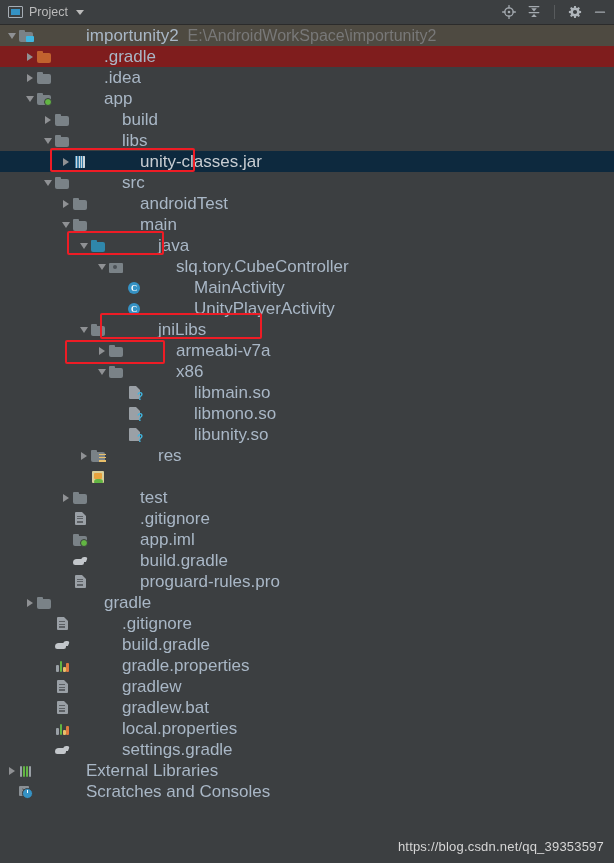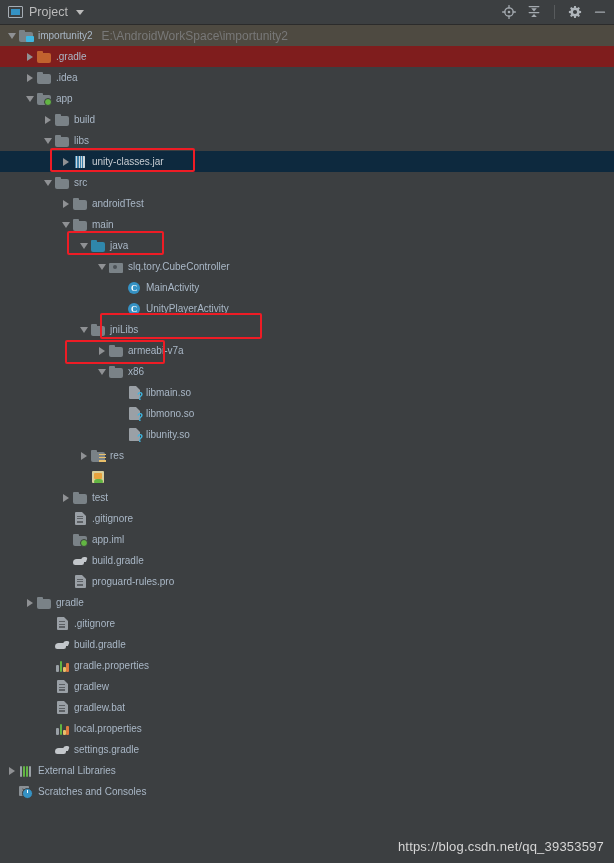--- a/index.html
+++ b/index.html
@@ -82,26 +82,27 @@
   .row .icon {
     width: 16px;
     height: 16px;
     flex: 0 0 16px;
     margin-right: 4px;
     position: relative;
     display: inline-block;
   }
   .row .label {
     color: #a9b7c6;
-    font-size: 10px;
+    font-size: 17px;
     line-height: 21px;
+    margin-left: 48px;
   }
   .row .secondary {
     color: #787878;
-    font-size: 12px;
+    font-size: 16px;
     margin-left: 9px;
   }
   .row.root      { background: #4e4a41; }
   .row.excluded  { background: #7f1d1d; }
   .row.selected  { background: #0d293e; }
   .row.selected .label { color: #c8cdd2; }
 
   
   .tri {
     width: 0; height: 0;

